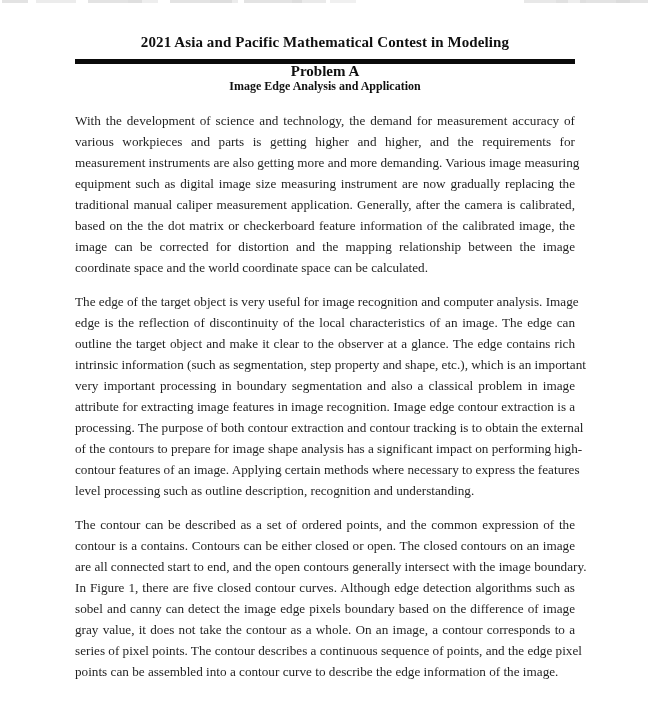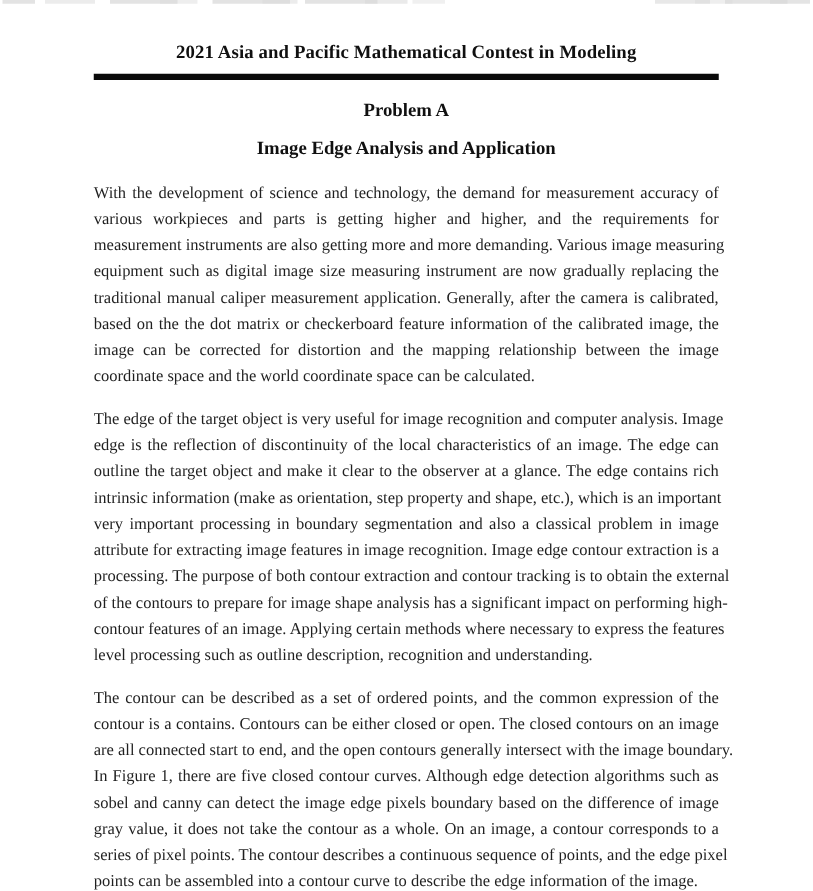--- a/index.html
+++ b/index.html
@@ -55,29 +55,27 @@
     height: 5px;
     background: var(--rule);
     margin-top: 8px;
   }
   .problem-label {
     text-align: center;
     font-weight: bold;
     font-size: 15px;
     line-height: 15px;
     color: var(--heading);
-    margin-top: 18px;
   }
   .problem-title {
     text-align: center;
     font-weight: bold;
-    font-size: 15px;
+    font-size: 12px;
     line-height: 15px;
     color: var(--heading);
-    margin-top: 15px;
   }
   .paragraphs {
     margin-top: 16px;
     font-size: 13.2px;
   }
   .paragraph { margin-bottom: 13px; }
   .paragraph:last-child { margin-bottom: 0; }
   .line {
     line-height: 21px;
     height: 21px;
@@ -128,21 +126,21 @@
           <div class="line">equipment such as digital image size measuring instrument are now gradually replacing the</div>
           <div class="line">traditional manual caliper measurement application. Generally, after the camera is calibrated,</div>
           <div class="line">based on the the dot matrix or checkerboard feature information of the calibrated image, the</div>
           <div class="line">image can be corrected for distortion and the mapping relationship between the image</div>
           <div class="line last">coordinate space and the world coordinate space can be calculated.</div>
         </div>
         <div class="paragraph">
           <div class="line">The edge of the target object is very useful for image recognition and computer analysis. Image</div>
           <div class="line">edge is the reflection of discontinuity of the local characteristics of an image. The edge can</div>
           <div class="line">outline the target object and make it clear to the observer at a glance. The edge contains rich</div>
-          <div class="line">intrinsic information (make as orientation, step property and shape, etc.), which is an important</div>
+          <div class="line">intrinsic information (such as segmentation, step property and shape, etc.), which is an important</div>
           <div class="line">very important processing in boundary segmentation and also a classical problem in image</div>
           <div class="line">attribute for extracting image features in image recognition. Image edge contour extraction is a</div>
           <div class="line">processing. The purpose of both contour extraction and contour tracking is to obtain the external</div>
           <div class="line">of the contours to prepare for image shape analysis has a significant impact on performing high-</div>
           <div class="line">contour features of an image. Applying certain methods where necessary to express the features</div>
           <div class="line last">level processing such as outline description, recognition and understanding.</div>
         </div>
         <div class="paragraph">
           <div class="line">The contour can be described as a set of ordered points, and the common expression of the</div>
           <div class="line">contour is a contains. Contours can be either closed or open. The closed contours on an image</div>

